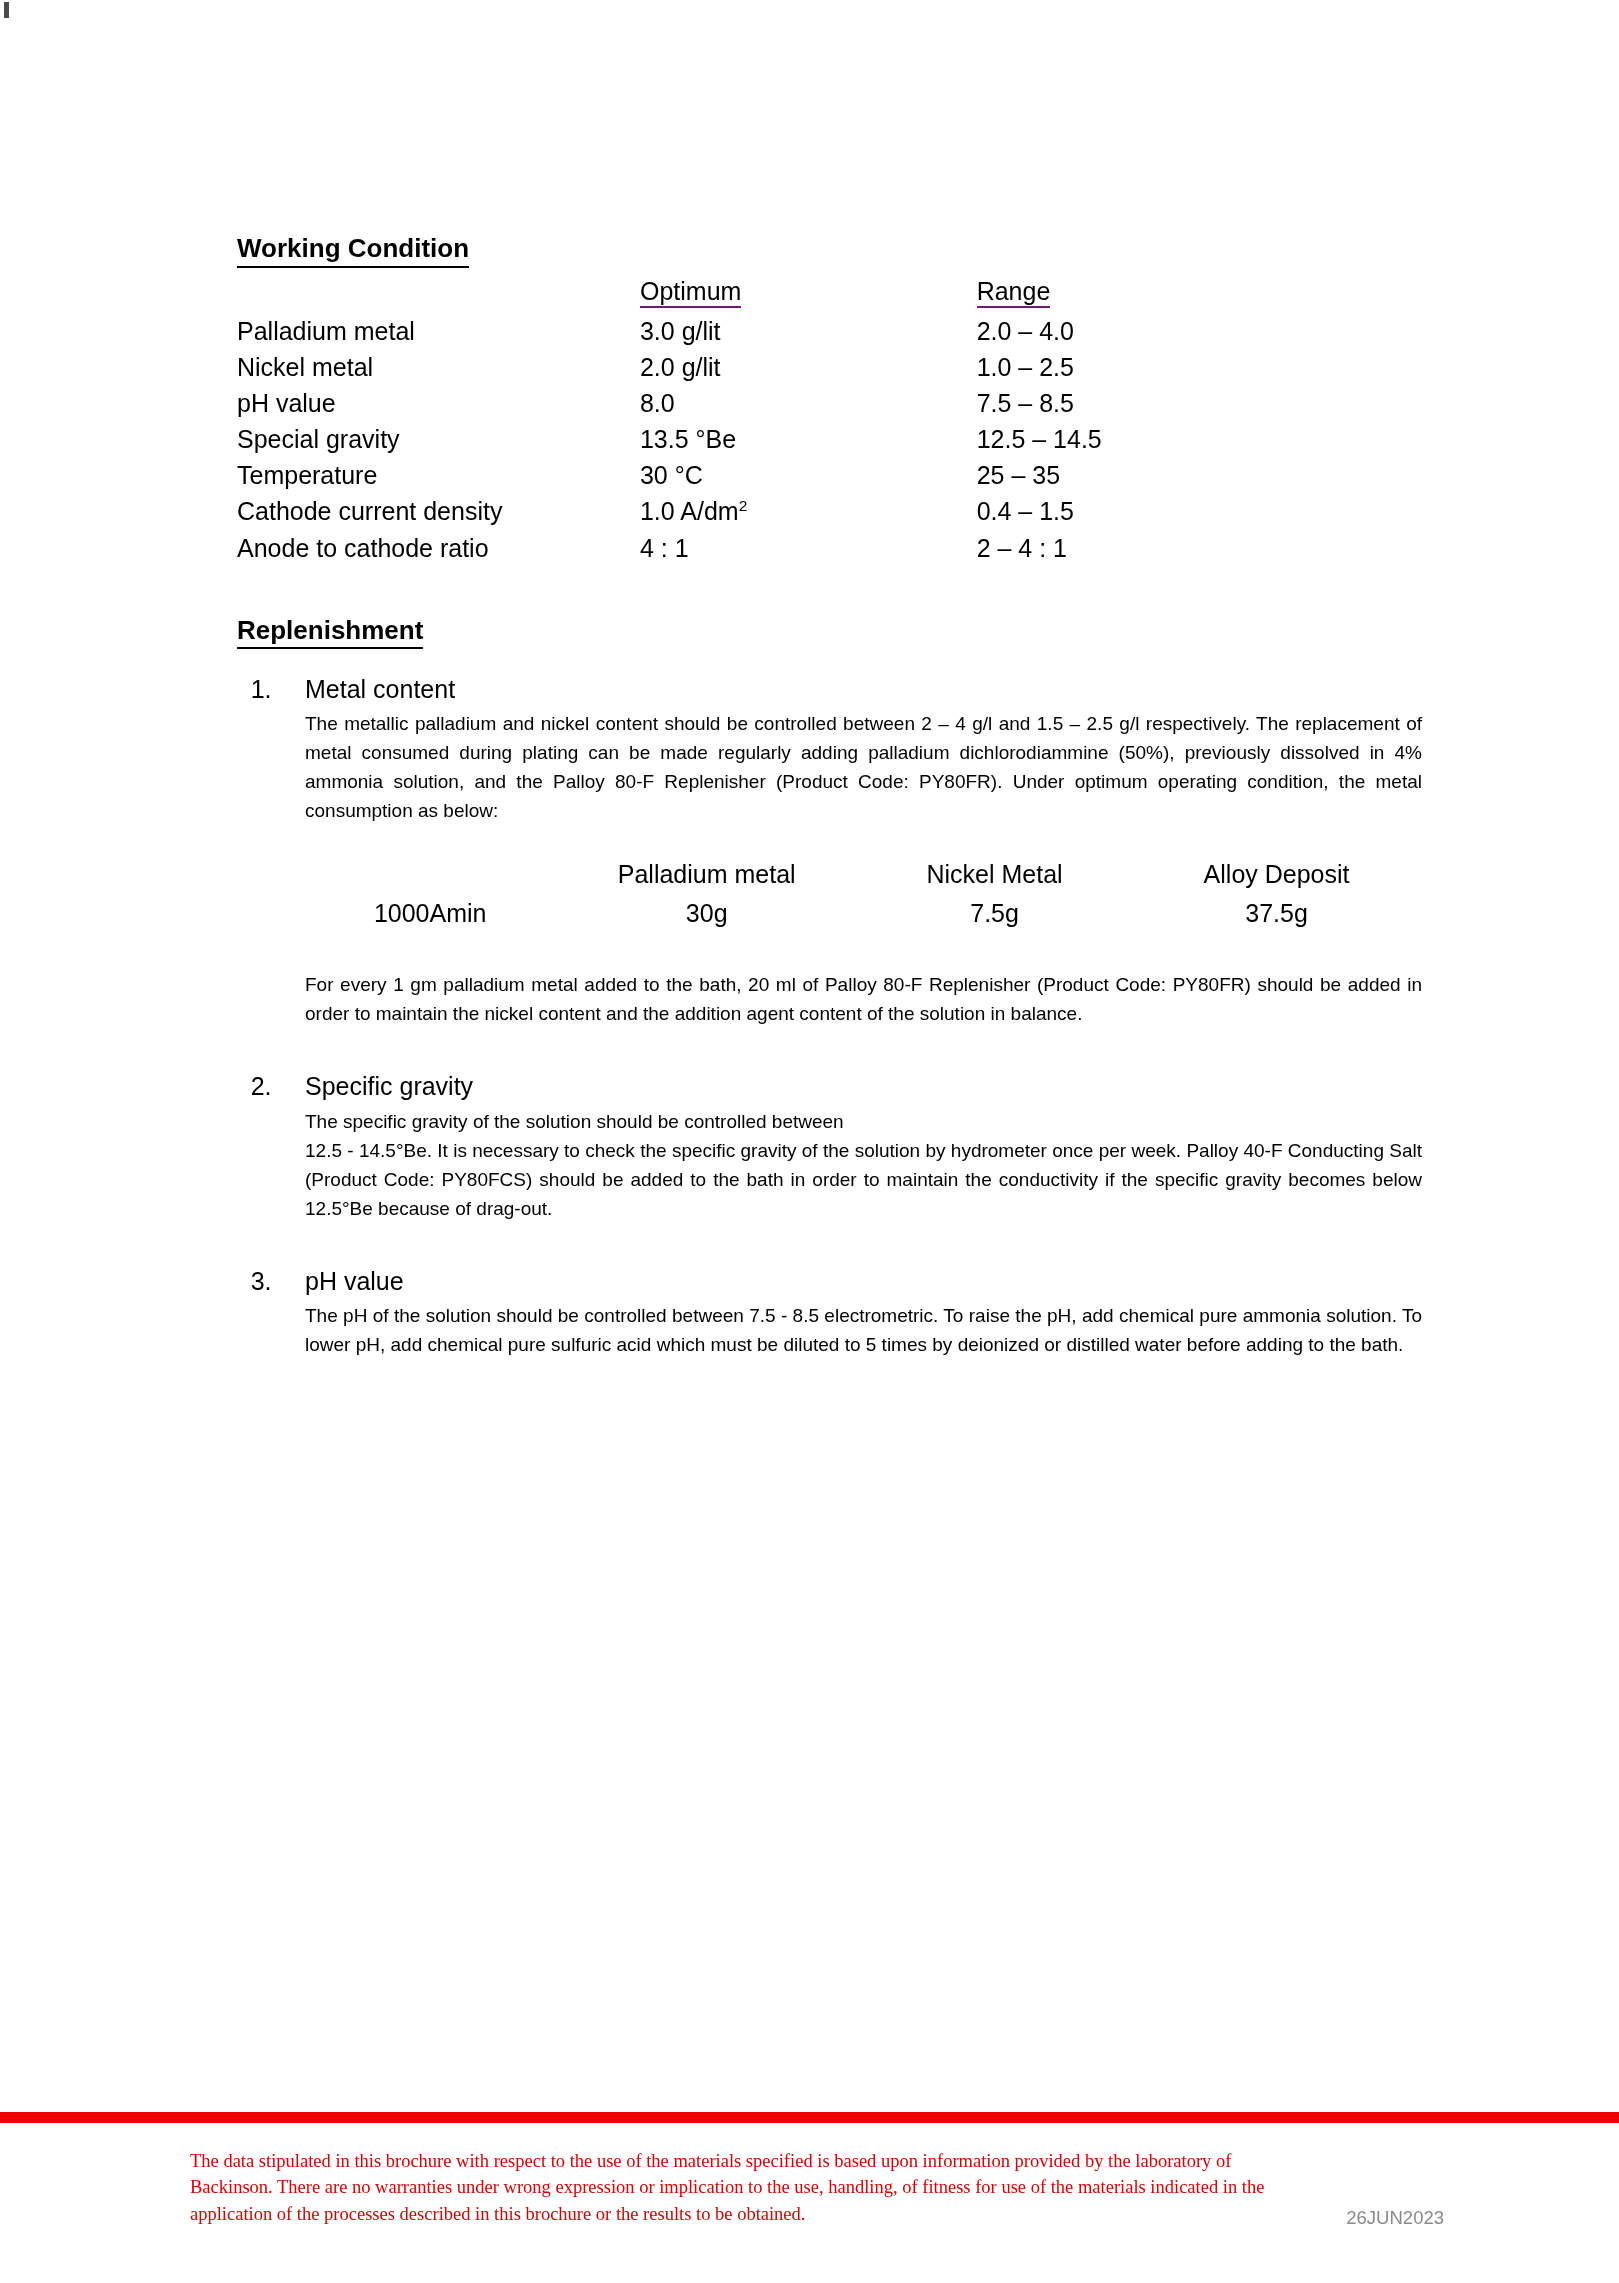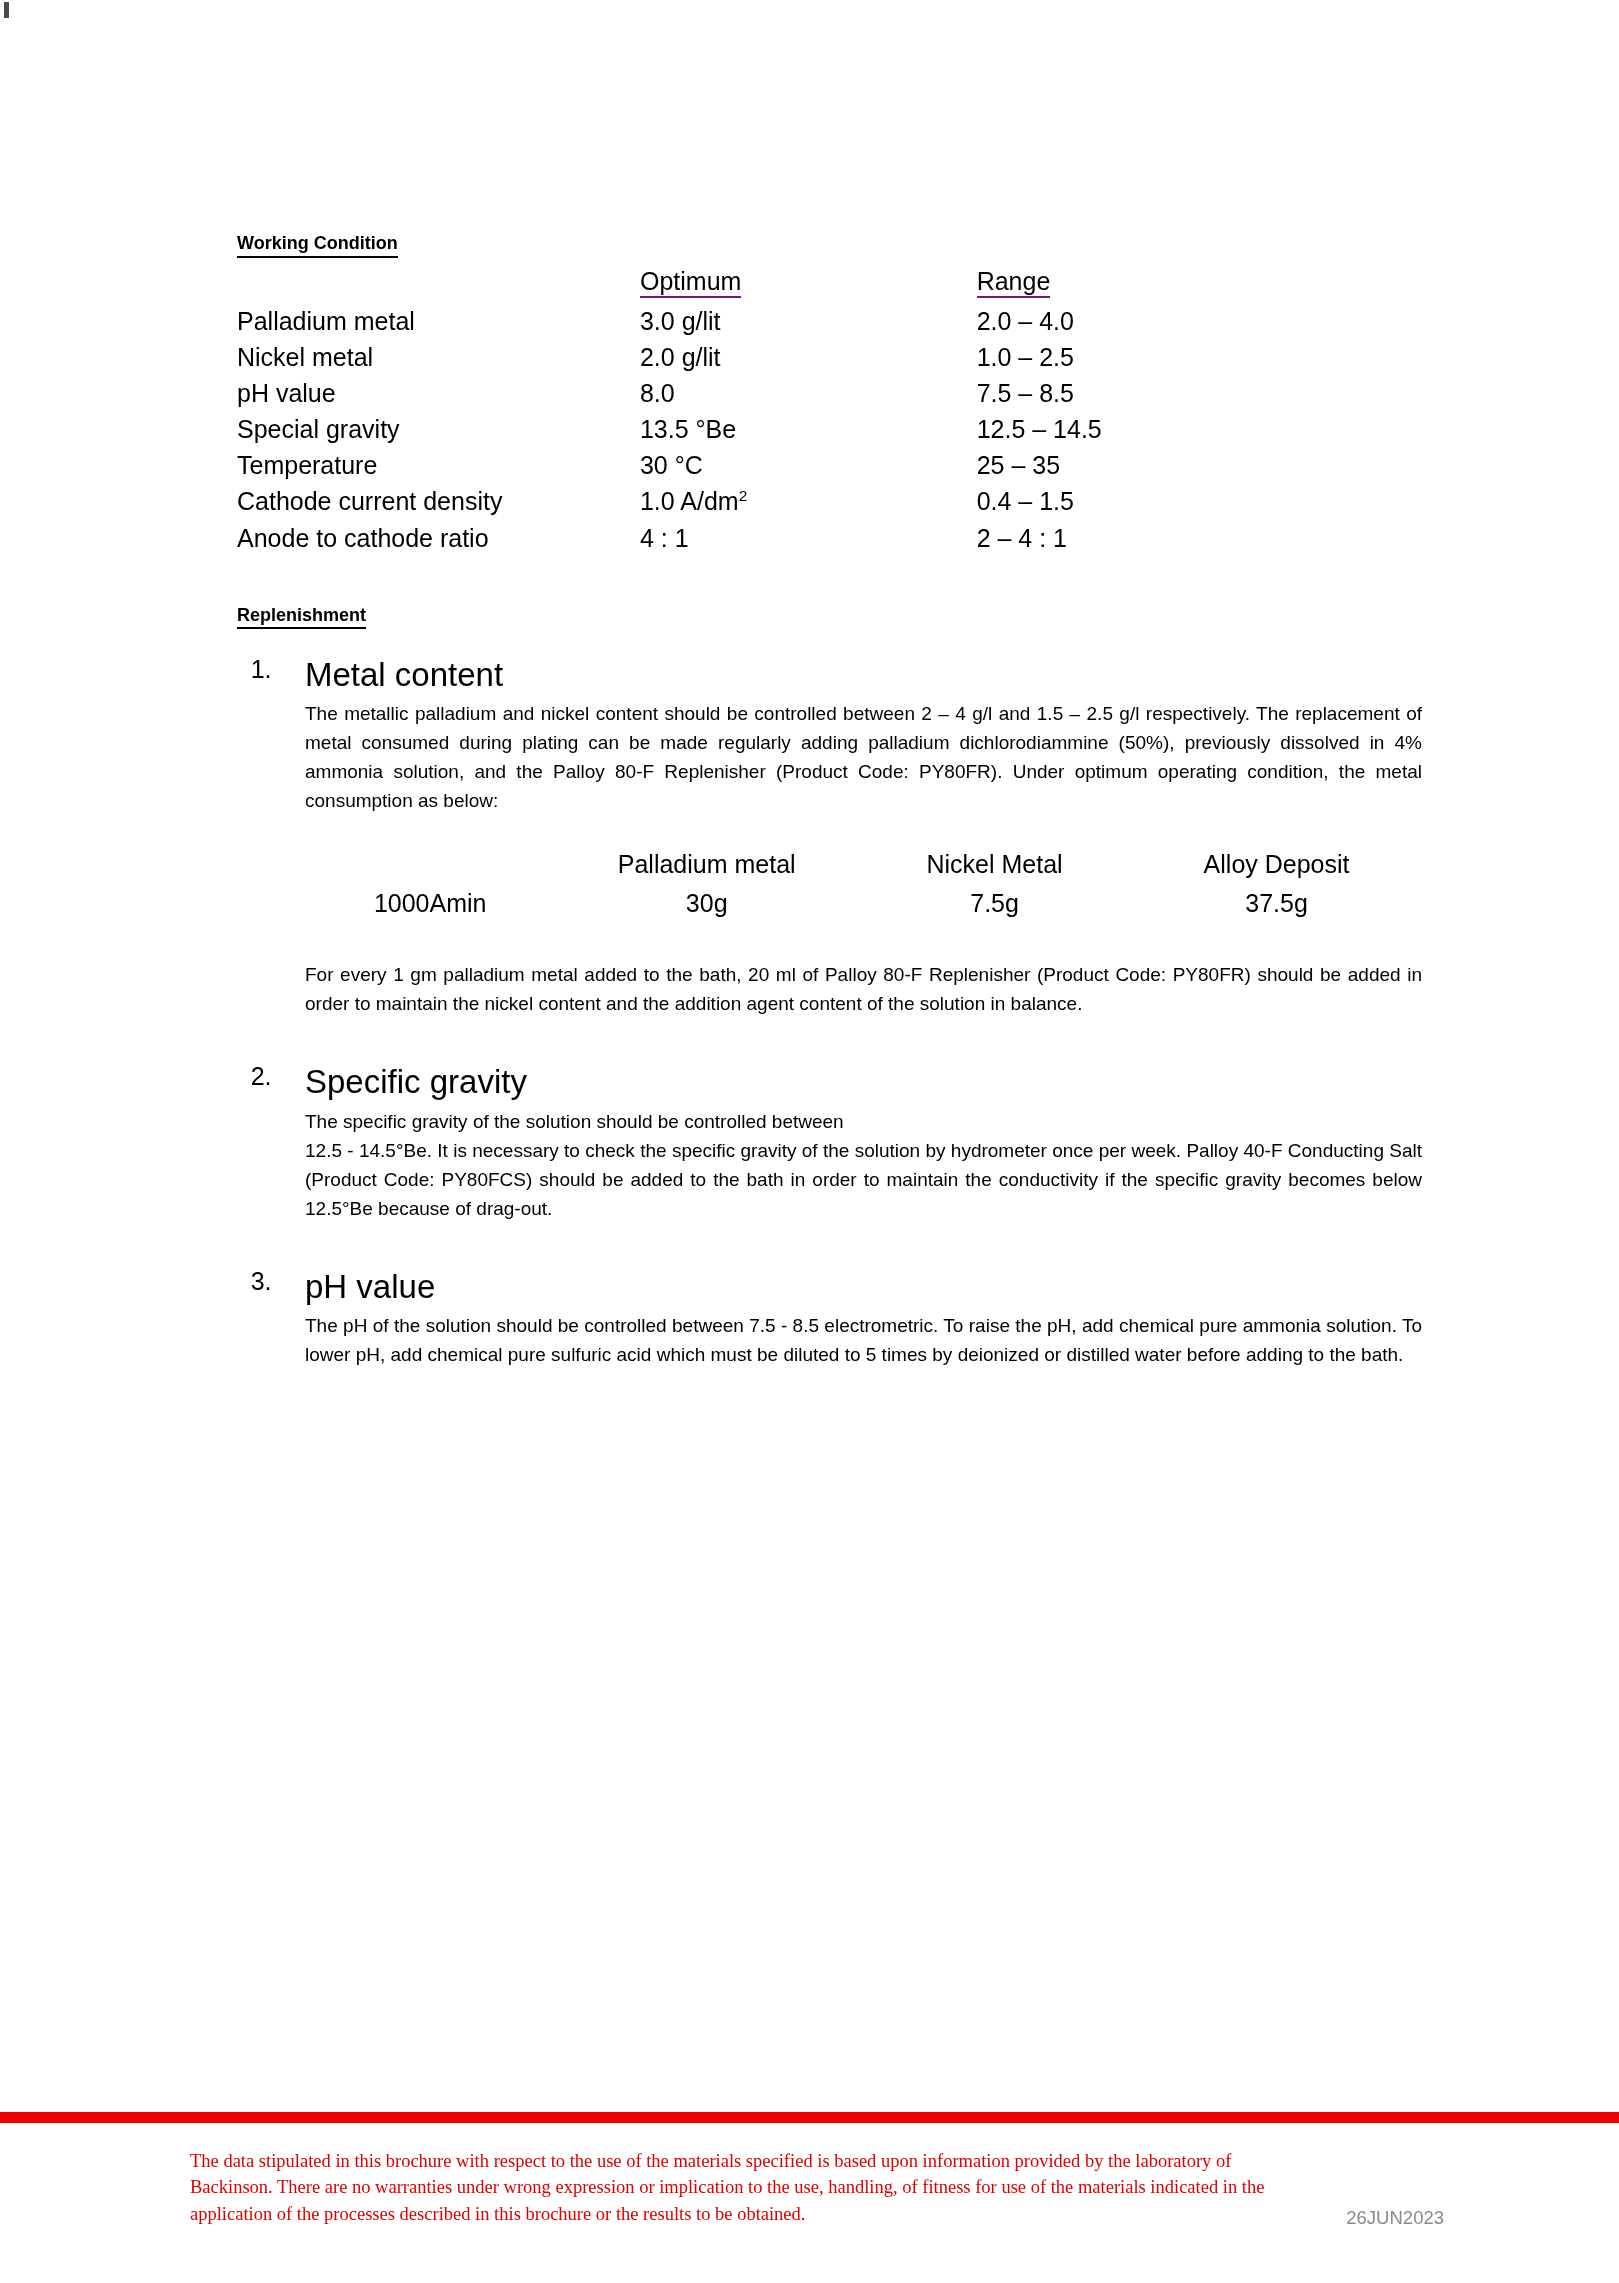--- a/index.html
+++ b/index.html
@@ -27,21 +27,21 @@
     height: 15.6px;
     background: #4a4a4a;
   }
   .content {
     position: absolute;
     left: 237px;
     top: 232px;
     width: 1185px;
   }
   h2.section-heading {
-    font-size: 18px;
+    font-size: 26px;
     font-weight: bold;
     margin: 0;
     padding: 0;
     line-height: 1.25;
     display: inline-block;
     border-bottom: 2.9px solid #000;
     padding-bottom: 1px;
   }
   .heading-wrap { margin: 0 0 5.9px 0; }
 
@@ -89,21 +89,21 @@
   }
   ol.replen > li::before {
     content: counter(repitem) ".";
     position: absolute;
     left: 13.7px;
     top: 0;
     font-size: 25px;
     line-height: 1.25;
   }
   .item-title {
-    font-size: 33px;
+    font-size: 25px;
     line-height: 1.25;
     margin: 0 0 3.9px 0;
   }
   p.body {
     font-size: 19px;
     line-height: 1.53;
     margin: 0;
     text-align: justify;
   }
   p.body.nojustify { text-align: left; }

